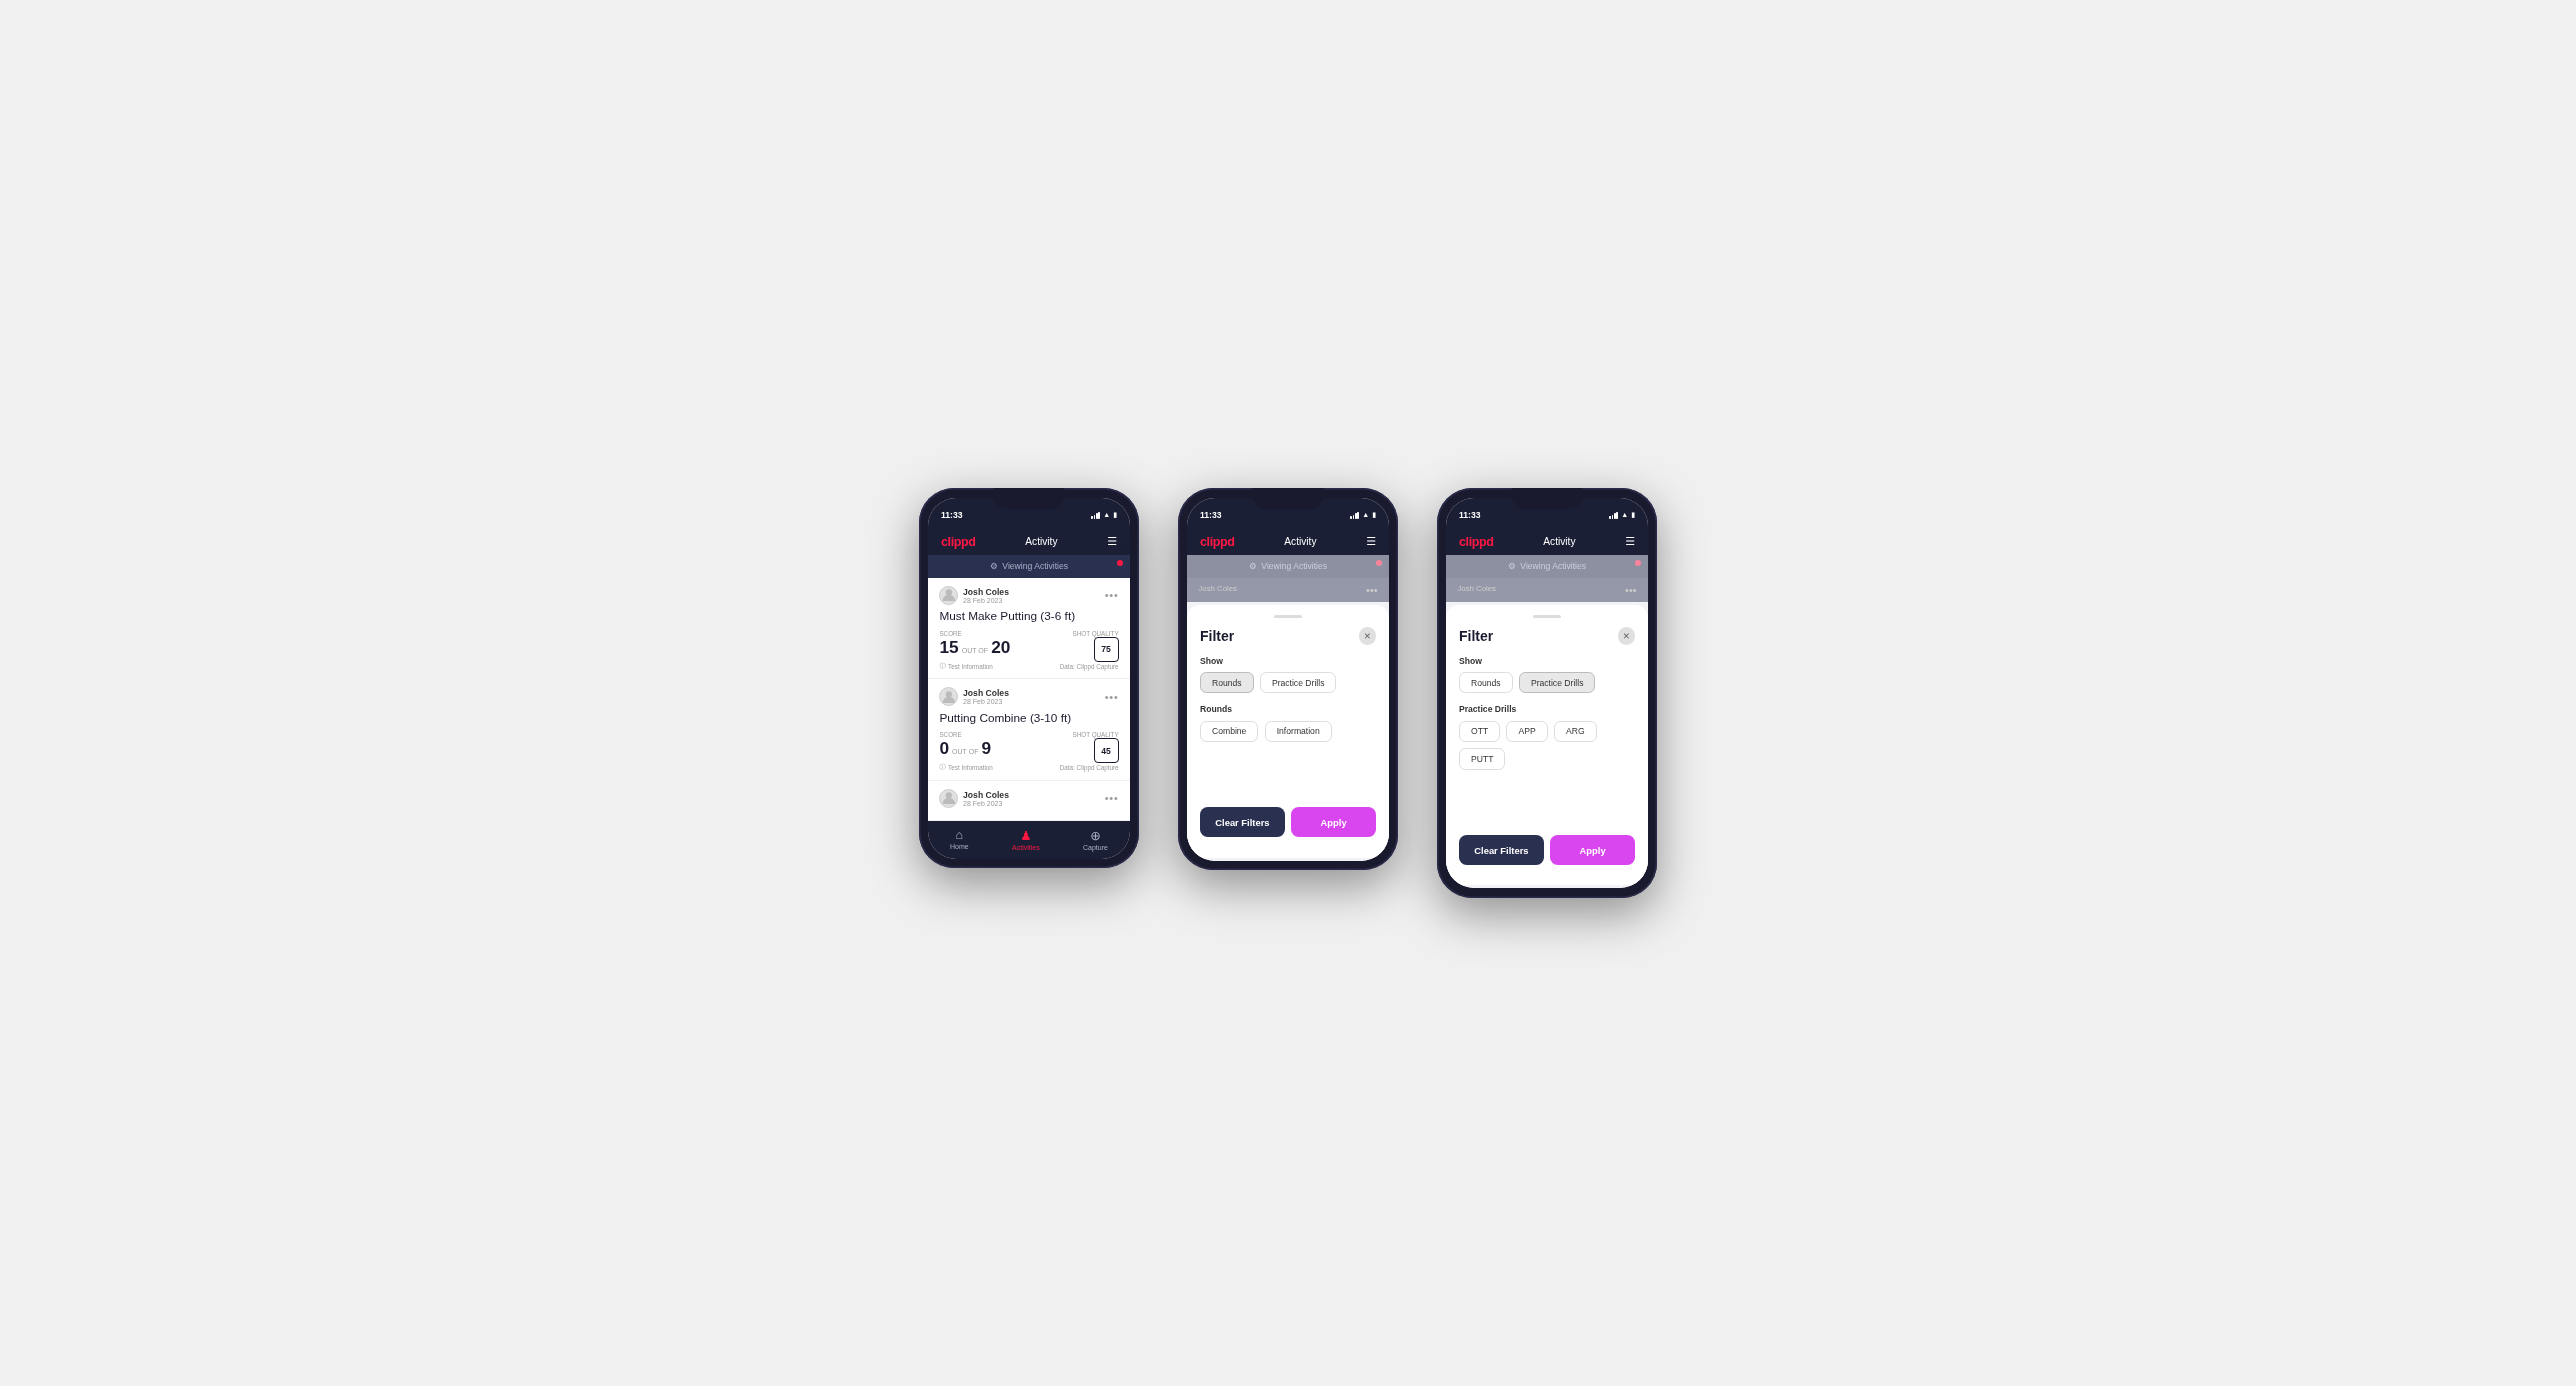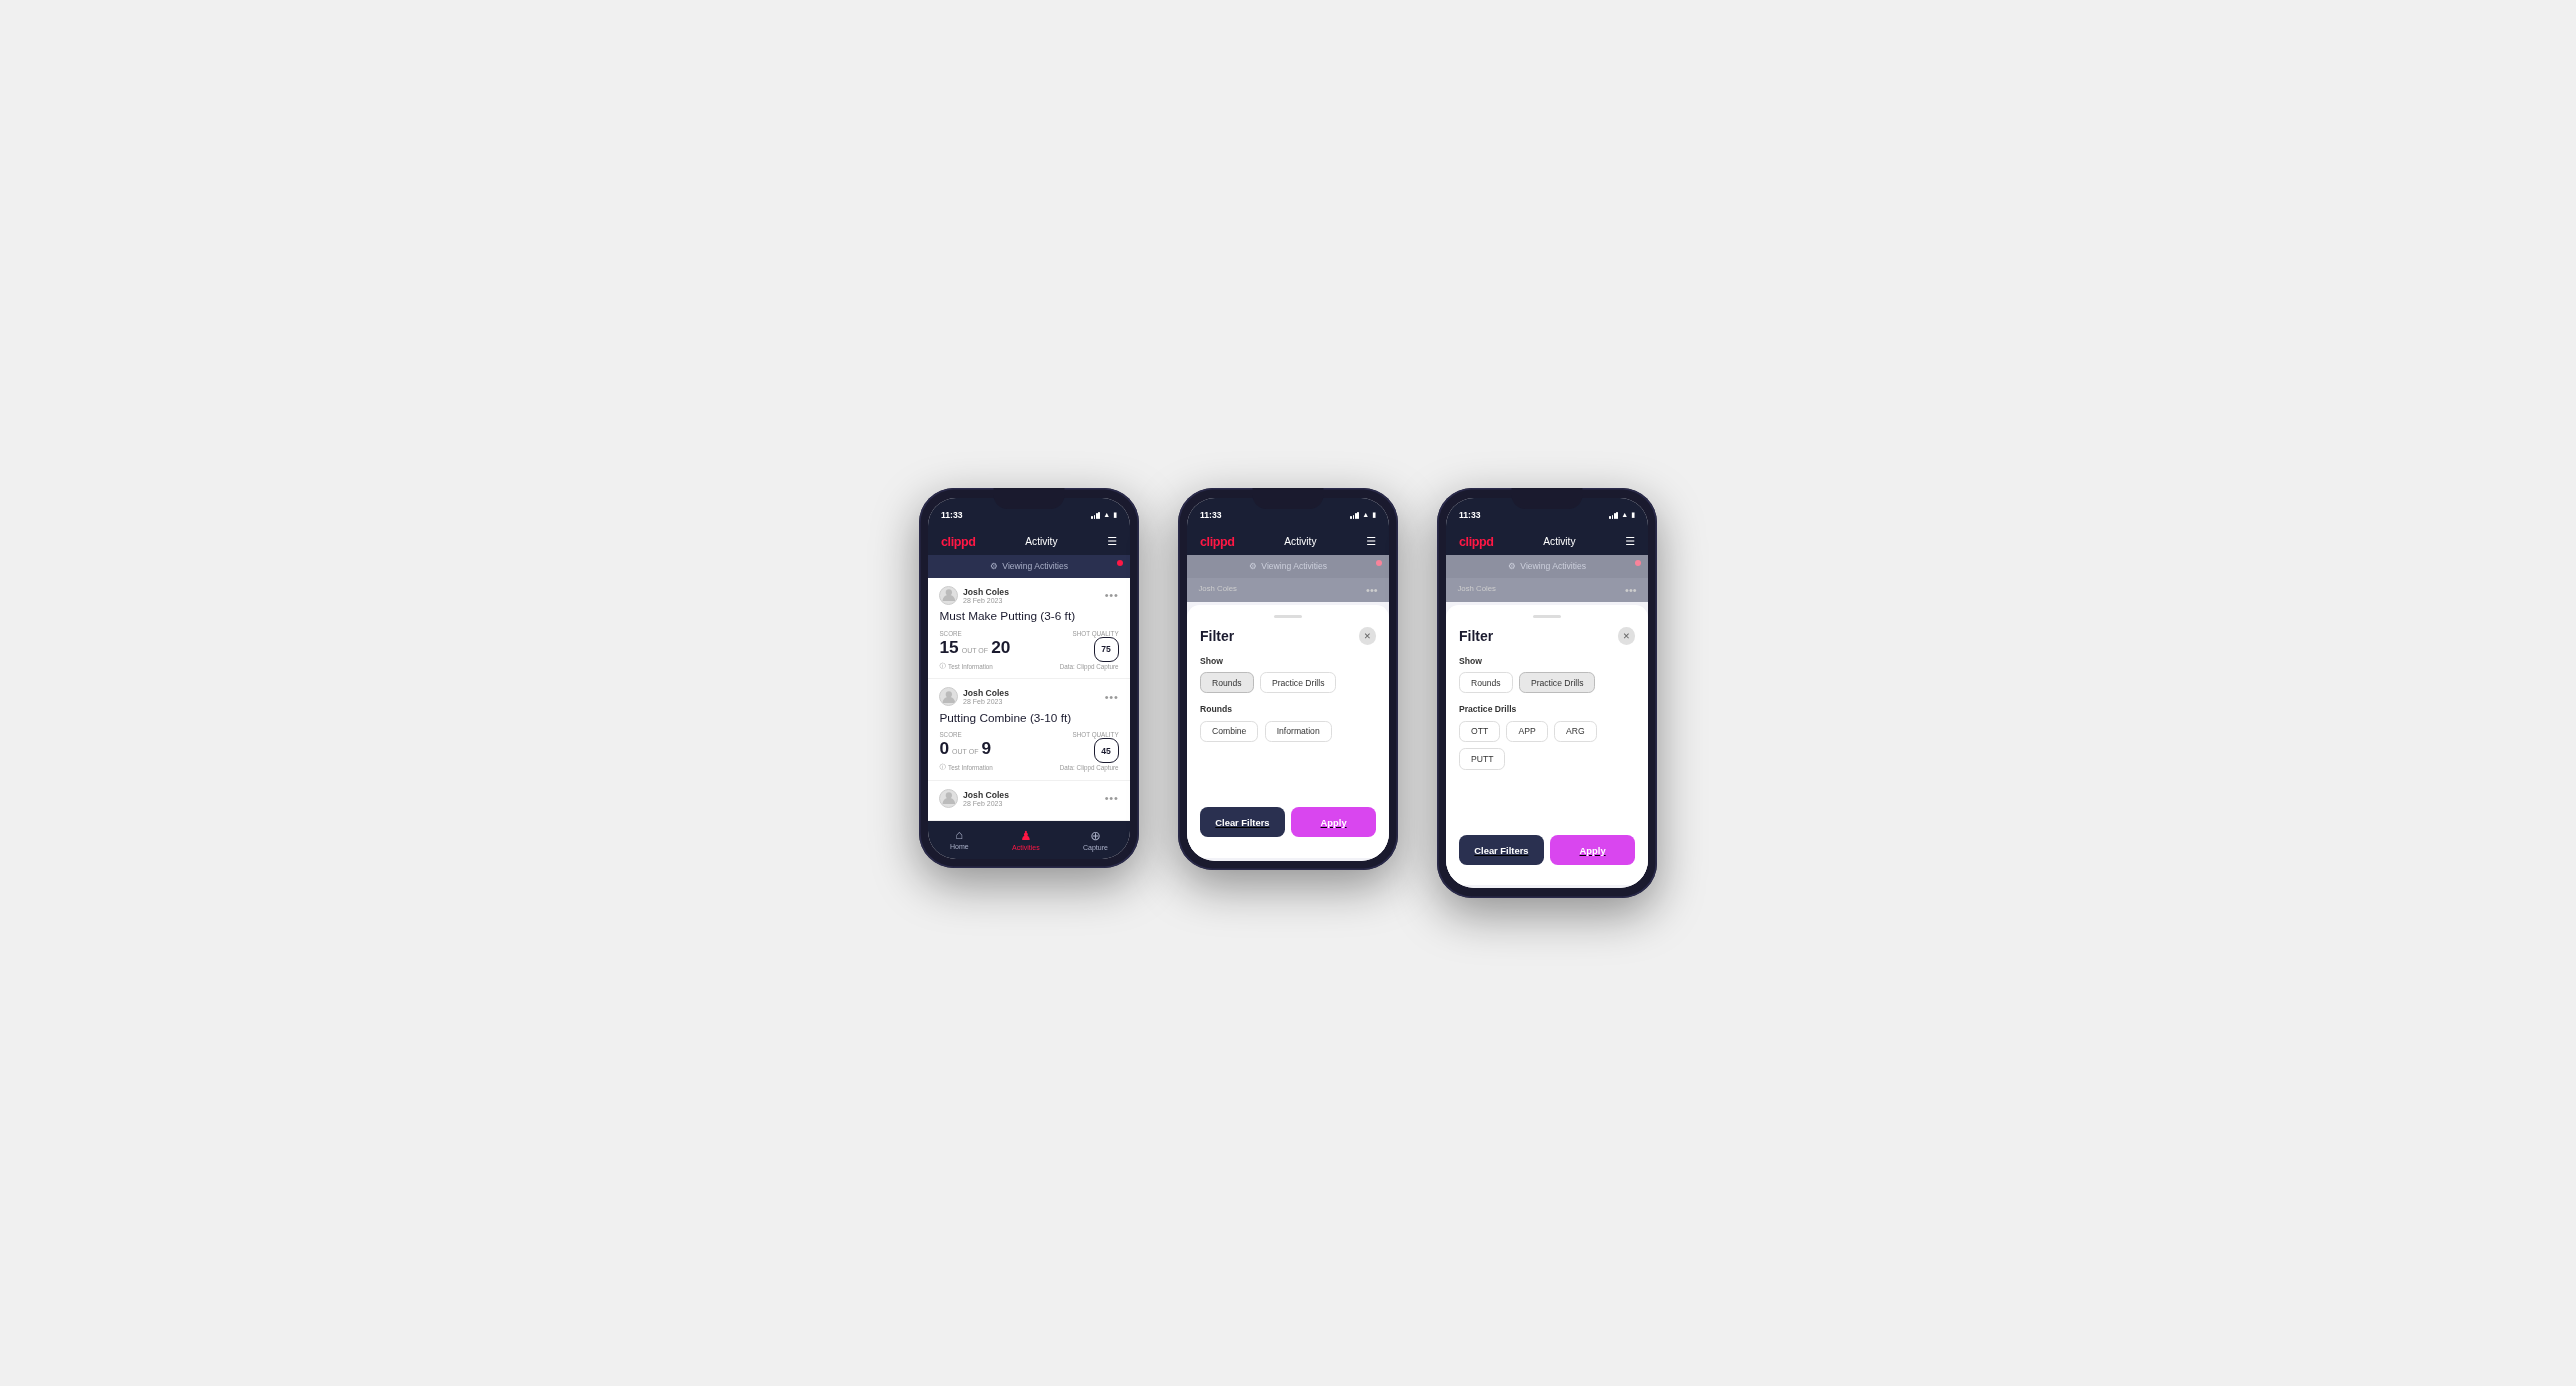--- a/index.html
+++ b/index.html
@@ -209,21 +209,21 @@
     .stat-outof {
       font-size: 7px;
       color: #999;
       text-transform: uppercase;
     }
 
     .shot-quality-badge {
       width: 25px;
       height: 25px;
       border: 1.6px solid #1a1a2e;
-      border-radius: 9px;
+      border-radius: 4px;
       display: flex;
       align-items: center;
       justify-content: center;
       font-size: 8.6px;
       font-weight: 700;
       color: #1a1a2e;
       margin-left: auto;
     }
 
     .activity-footer {
@@ -343,21 +343,20 @@
     .chip.active {
       background: #e8e8e8;
       border-color: #bbb;
     }
 
     .filter-actions {
       display: flex;
       gap: 6.3px;
       margin-top: 15.7px;
       padding-top: 7.8px;
-      text-decoration: underline;
     }
 
     .btn-clear {
       flex: 1;
       padding: 9.4px;
       background: #2a3050;
       color: white;
       border: none;
       border-radius: 7.8px;
       font-size: 9.4px;

